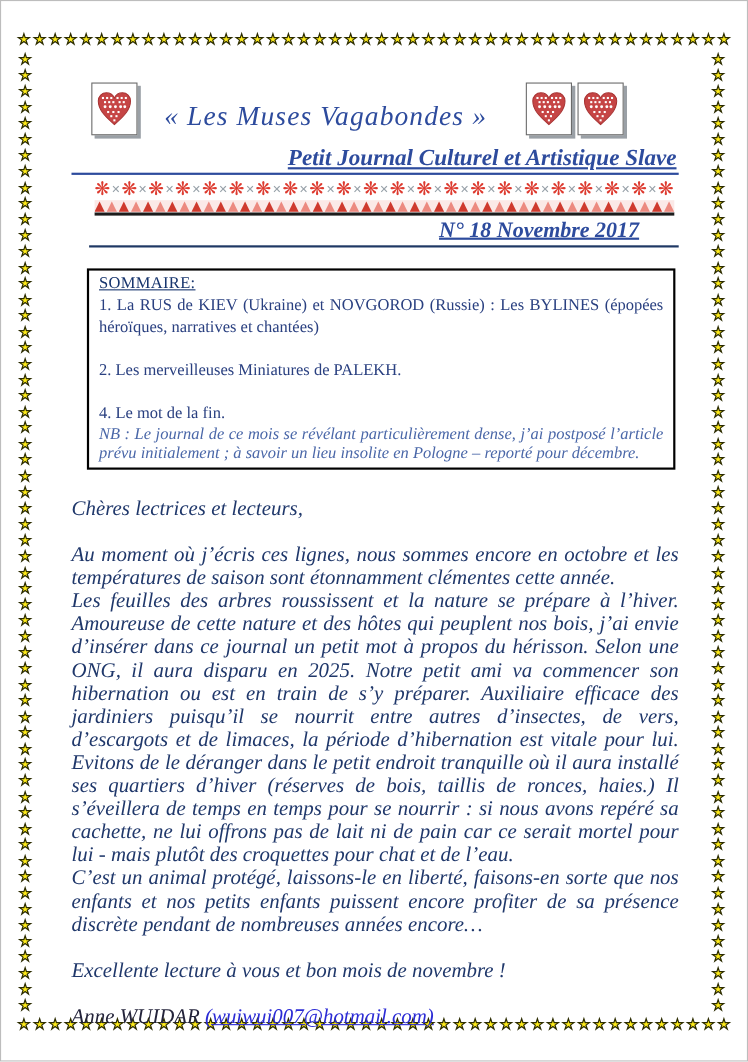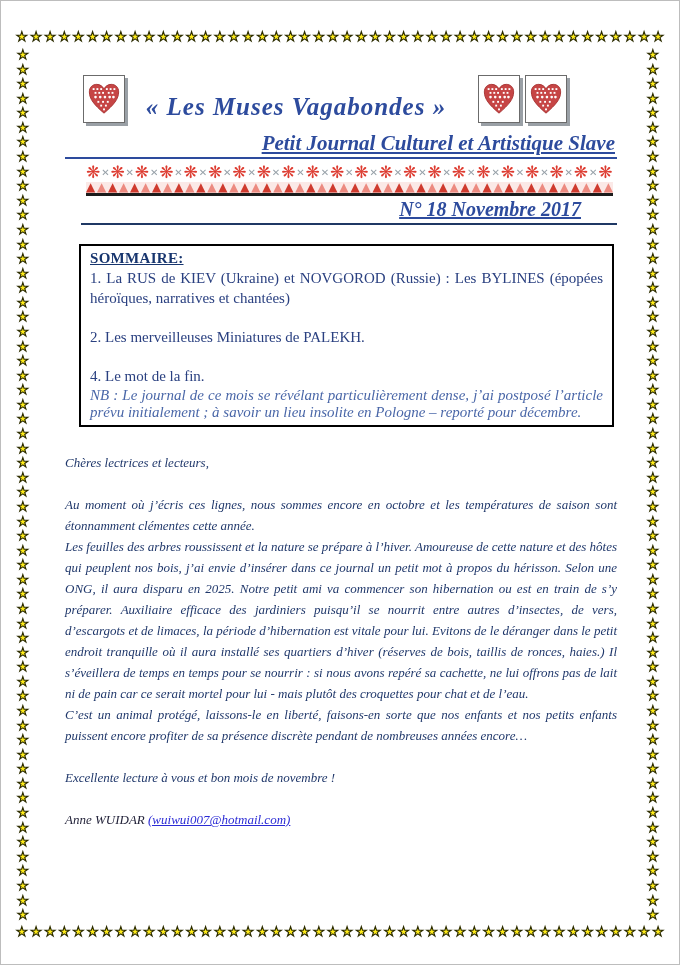--- a/index.html
+++ b/index.html
@@ -25,21 +25,21 @@
   .heart-box{
     position:absolute;width:40px;height:46px;background:#fff;
     border:1px solid #6b6b6b;box-shadow:3px 3px 0 #9aa0a6;
     display:flex;align-items:center;justify-content:center;
   }
   .heart-box.hb-left{left:18px;top:2px;}
   .hearts-right{position:absolute;right:50px;top:2px;display:flex;gap:5px;}
   .hearts-right .heart-box{position:static;}
   .page-title{
     position:absolute;left:66px;top:20px;width:330px;text-align:center;
-    font-style:italic;font-weight:bold;font-size:25px;letter-spacing:1px;color:#2d4b9d;
+    font-style:italic;font-weight:normal;font-size:25px;letter-spacing:1px;color:#2d4b9d;
   }
   .subtitle-row{
     border-bottom:2px solid #2d4b9d;text-align:right;padding:0 2px 1px 0;
     font-style:italic;font-weight:bold;font-size:21px;color:#2d4b9d;
     text-decoration:underline;
   }
   .band{margin:4px 4px 0 21px;border-bottom:3px solid #1c1c1c;}
   .band-motifs{display:flex;justify-content:space-between;align-items:center;height:19px;overflow:hidden;}
   .snow{font-family:"DejaVu Sans",sans-serif;font-size:17px;line-height:17px;color:#dd3b30;}
   .bx{font-family:"DejaVu Sans",sans-serif;font-size:10px;line-height:10px;color:#96a0a8;font-weight:bold;}
@@ -51,34 +51,34 @@
     text-align:right;padding:1px 36px 2px 0;
     font-style:italic;font-weight:bold;font-size:20px;color:#2d4b9d;
   }
   .issue-row .issue-text{text-decoration:underline;}
   
   .sommaire{
     margin:19px 0 0 14px;width:535px;box-sizing:border-box;
     border:2px solid #000;padding:4px 9px 4px 9px;
   }
   .sommaire-heading{
-    font-size:15px;font-weight:700;color:#17356e;text-decoration:underline;
+    font-size:15px;font-weight:400;color:#17356e;text-decoration:underline;
     margin:0 0 1px 0;letter-spacing:.3px;
   }
   .sommaire-item{
     font-size:15px;line-height:20px;color:#2a4080;
     margin:0 0 19px 0;text-align:justify;
   }
   .sommaire-item.last{margin-bottom:0;}
   .sommaire-nb{
     font-style:italic;font-size:15px;line-height:17px;color:#4a67a8;
     text-align:justify;margin:1px 0 0 0;
   }
   
-  .letter{margin-top:25px;font-style:italic;font-size:13px;line-height:21px;color:#20386b;}
+  .letter{margin-top:25px;font-style:italic;font-size:19px;line-height:21px;color:#20386b;}
   .letter p{margin:0;}
   .letter .gap{height:21px;}
   .letter .just{text-align:justify;}
   .signature{margin-top:0;}
   .sig-name{color:#23233a;text-align:right;}
   .sig-email{color:#2b2bd5;text-decoration:underline;cursor:pointer;}
 </style>
 </head>
 <body>
 

